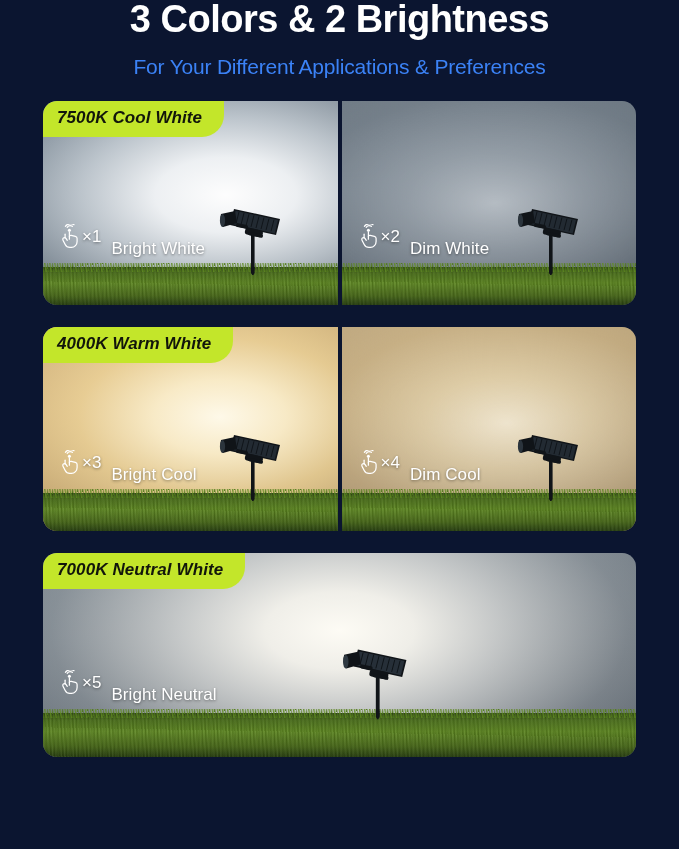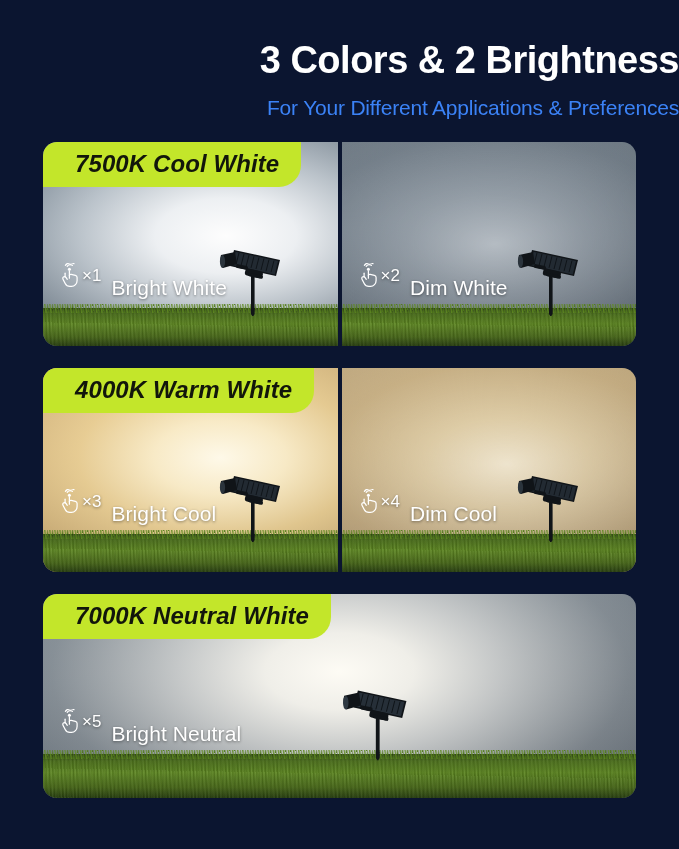--- a/index.html
+++ b/index.html
@@ -9,21 +9,21 @@
     font-family:"Liberation Sans", sans-serif;
     overflow:hidden;
   }
   #page {
     position:relative;
     width:679px; height:849px;
     background:#0b1530;
   }
 
   
-  .header { width:100%; text-align:right; padding-top:41px; }
+  .header { width:100%; text-align:center; }
   .title {
     font-size:38px;
     font-weight:bold;
     color:#ffffff;
     letter-spacing:-0.5px;
     line-height:1.05;
   }
   .subtitle {
     margin-top:15px;
     font-size:21px;
@@ -149,25 +149,25 @@
       repeating-linear-gradient(80deg,
         rgba(80,120,26,0.95) 0px, rgba(80,120,26,0) 2px,
         rgba(96,140,32,0.85) 3px, rgba(96,140,32,0) 5px);
   }
 
   
   .badge {
     position:absolute; left:0; top:0; z-index:6;
     background:#c3e62a;
     color:#12160b;
-    font-size:24px;
+    font-size:17px;
     font-weight:bold;
     font-style:italic;
     letter-spacing:0.1px;
-    padding:6px 22px 7px 32px;
+    padding:6px 22px 7px 14px;
     border-bottom-right-radius:22px;
     border-top-left-radius:13px;
     white-space:nowrap;
     line-height:1.35;
   }
 
   
   .caption {
     position:absolute; z-index:6;
     left:16px; bottom:46px;
@@ -176,21 +176,21 @@
     text-shadow:0 1px 3px rgba(0,0,0,0.45);
     white-space:nowrap;
   }
   .row.single .caption { bottom:52px; }
   .tap-icon { width:22px; height:26px; display:block; flex:0 0 auto; }
   .tap-count {
     font-size:17px; font-weight:normal; margin-left:1px;
     letter-spacing:0px;
   }
   .mode-name {
-    font-size:21px; font-weight:normal; margin-left:10px;
+    font-size:17px; font-weight:normal; margin-left:10px;
     letter-spacing:0.1px;
     margin-top:24px;
   }
 
   
   .lamp { position:absolute; z-index:5; }
   .lamp svg { display:block; }
 </style>
 </head>
 <body>

